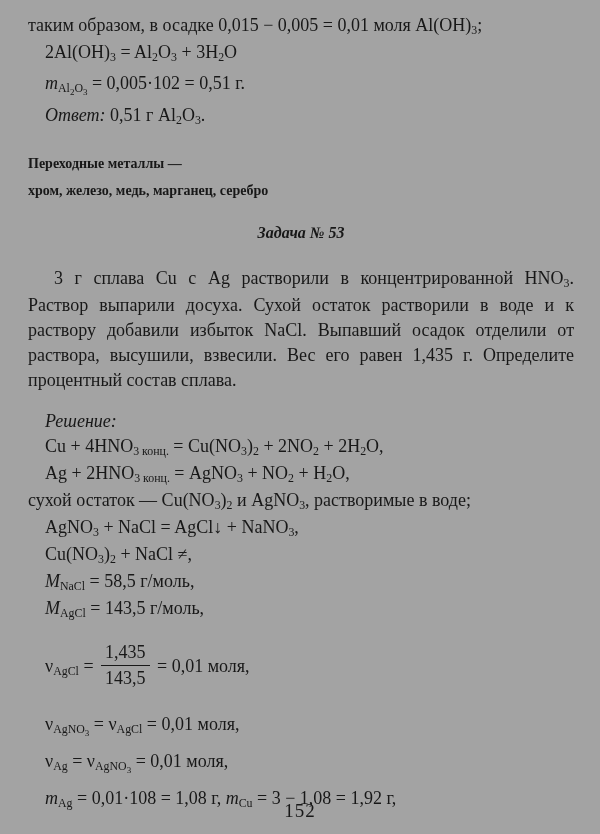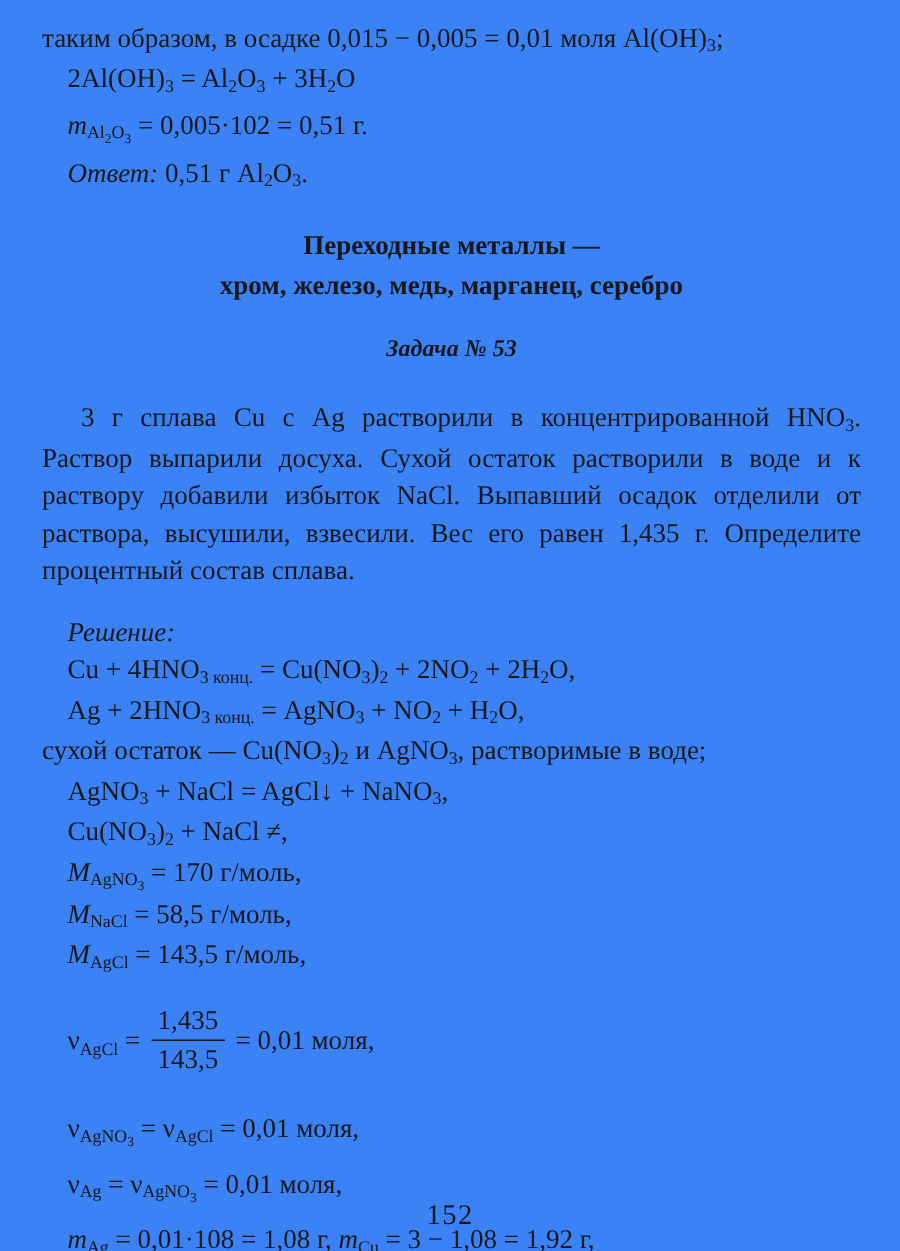--- a/index.html
+++ b/index.html
@@ -1,41 +1,40 @@
 <!DOCTYPE html>
 <html><head>
 <meta charset="utf-8">
 <style>
   html, body { margin: 0; padding: 0; background: #e8e8e8; }
   .page {
     width: 600px;
     height: 834px;
     margin: 0 auto;
-    background: #3b82f6;
+    background: #a3a3a3;
     color: #181818;
     font-family: "Liberation Serif", "DejaVu Serif", serif;
     font-size: 18px;
     position: relative;
     padding: 13px 26px 0 28px;
     box-sizing: border-box;
     overflow: hidden;
   }
   .line { line-height: 25px; white-space: nowrap; }
   .eq { padding-left: 17px; }
   .flush { padding-left: 0; }
   .tall { margin-top: 4px; }
   .sp { margin-top: 9px; }
   .t { }
   .it { font-style: italic; }
   .sub { font-size: 0.66em; position: relative; top: 0.28em; }
   .ssub { font-size: 0.5em; position: relative; top: 0.65em; }
   .heading {
-    text-align: center;
     font-weight: bold;
-    font-size: 18px;
+    font-size: 14px;
     line-height: 27px;
     margin: 20px 0 16px 0;
   }
   .task-title {
     text-align: center;
     font-weight: bold;
     font-style: italic;
     font-size: 16px;
     line-height: 26px;
     margin: 0 0 20px 0;
@@ -90,21 +89,20 @@
 
   <p id="problem" class="problem"><span class="t">3 г сплава Cu с Ag растворили в концентрированной HNO</span><span class="sub">3</span><span class="t">. Раствор выпарили досуха. Сухой остаток растворили в воде и к раствору добавили избыток NaCl. Выпавший осадок отделили от раствора, высушили, взвесили. Вес его равен 1,435 г. Определите процентный состав сплава.</span></p>
 
   <div id="solution" class="block">
       <div class="line eq"><span class="it">Решение:</span></div>
       <div class="line eq"><span class="t">Cu + 4HNO</span><span class="sub">3 конц.</span><span class="t"> = Cu(NO</span><span class="sub">3</span><span class="t">)</span><span class="sub">2</span><span class="t"> + 2NO</span><span class="sub">2</span><span class="t"> + 2H</span><span class="sub">2</span><span class="t">O,</span></div>
       <div class="line eq"><span class="t">Ag + 2HNO</span><span class="sub">3 конц.</span><span class="t"> = AgNO</span><span class="sub">3</span><span class="t"> + NO</span><span class="sub">2</span><span class="t"> + H</span><span class="sub">2</span><span class="t">O,</span></div>
       <div class="line flush"><span class="t">сухой остаток — Cu(NO</span><span class="sub">3</span><span class="t">)</span><span class="sub">2</span><span class="t"> и AgNO</span><span class="sub">3</span><span class="t">, растворимые в воде;</span></div>
       <div class="line eq"><span class="t">AgNO</span><span class="sub">3</span><span class="t"> + NaCl = AgCl↓ + NaNO</span><span class="sub">3</span><span class="t">,</span></div>
       <div class="line eq"><span class="t">Cu(NO</span><span class="sub">3</span><span class="t">)</span><span class="sub">2</span><span class="t"> + NaCl ≠,</span></div>
-      <div class="line eq"><span class="it">M</span><span class="sub">AgNO</span><span class="ssub">3</span><span class="t"> = 170 г/моль,</span></div>
       <div class="line eq"><span class="it">M</span><span class="sub">NaCl</span><span class="t"> = 58,5 г/моль,</span></div>
       <div class="line eq"><span class="it">M</span><span class="sub">AgCl</span><span class="t"> = 143,5 г/моль,</span></div>
       <div class="line eq frac-line"><span class="t">ν</span><span class="sub">AgCl</span><span class="t"> = </span><span class="frac"><span class="num">1,435</span><span class="den">143,5</span></span><span class="t"> = 0,01 моля,</span></div>
       <div class="line eq sp"><span class="t">ν</span><span class="sub">AgNO</span><span class="ssub">3</span><span class="t"> = ν</span><span class="sub">AgCl</span><span class="t"> = 0,01 моля,</span></div>
       <div class="line eq sp"><span class="t">ν</span><span class="sub">Ag</span><span class="t"> = ν</span><span class="sub">AgNO</span><span class="ssub">3</span><span class="t"> = 0,01 моля,</span></div>
       <div class="line eq sp"><span class="it">m</span><span class="sub">Ag</span><span class="t"> = 0,01·108 = 1,08 г, </span><span class="it">m</span><span class="sub">Cu</span><span class="t"> = 3 − 1,08 = 1,92 г,</span></div>
     </div>
 
   <div class="page-number">152</div>
 

